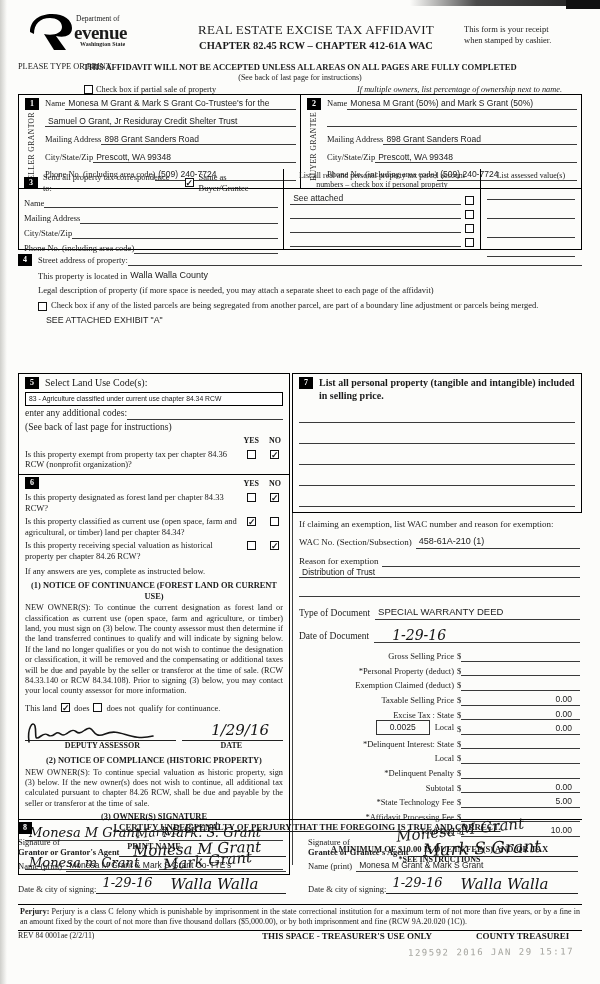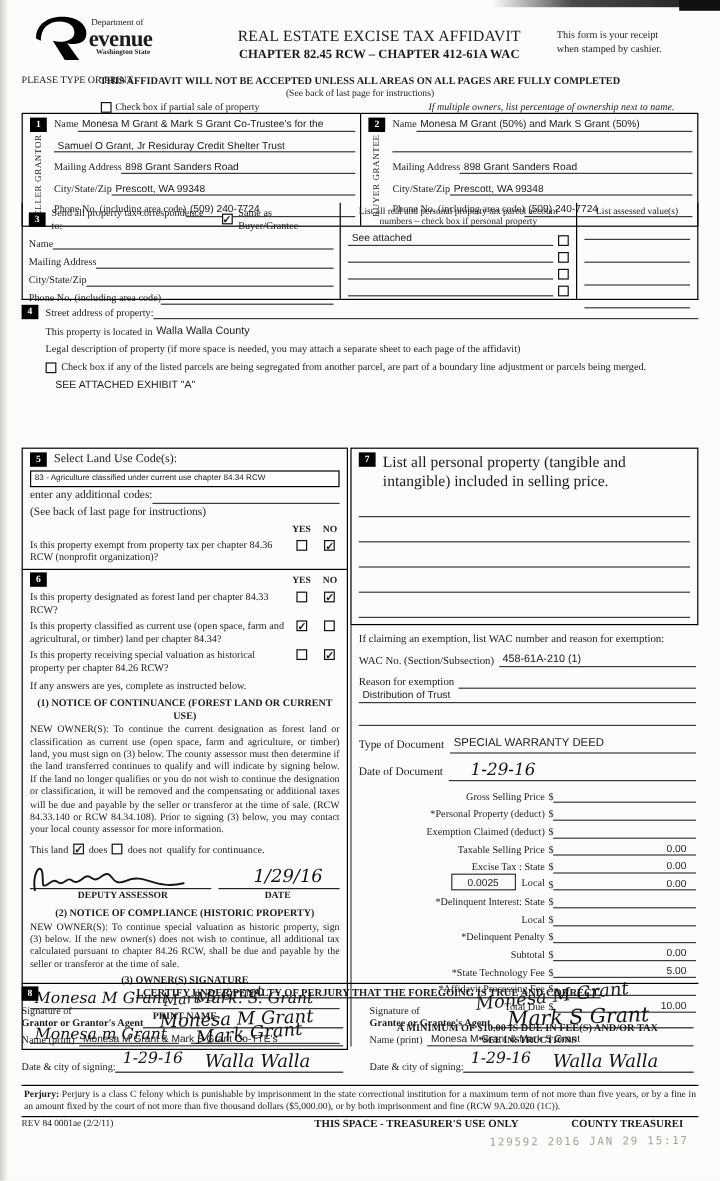--- a/index.html
+++ b/index.html
@@ -390,21 +390,21 @@
             <span class="hand hand-name" style="font-size:15px;transform:rotate(-5deg);">Mark Grant</span>
           </span>
       </div>
     </div>
   </div>
 
   <div class="rcol">
     <div class="s7box">
       <div style="display:flex;gap:6px;">
         <span class="secnum">7</span>
-        <span style="font-size:13px;">List all  personal property (tangible and intangible) included in selling price.</span>
+        <span style="font-size:10px;font-weight:bold;">List all  personal property (tangible and intangible) included in selling price.</span>
       </div>
       <div class="uline"></div>
       <div class="uline"></div>
       <div class="uline"></div>
       <div class="uline"></div>
       <div class="uline"></div>
     </div>
     <div class="rlow">
       <div style="font-size:9px;margin-top:2px;">If claiming an exemption, list WAC number and reason for exemption:</div>
       <div class="wac-row" style="font-size:9px;">

